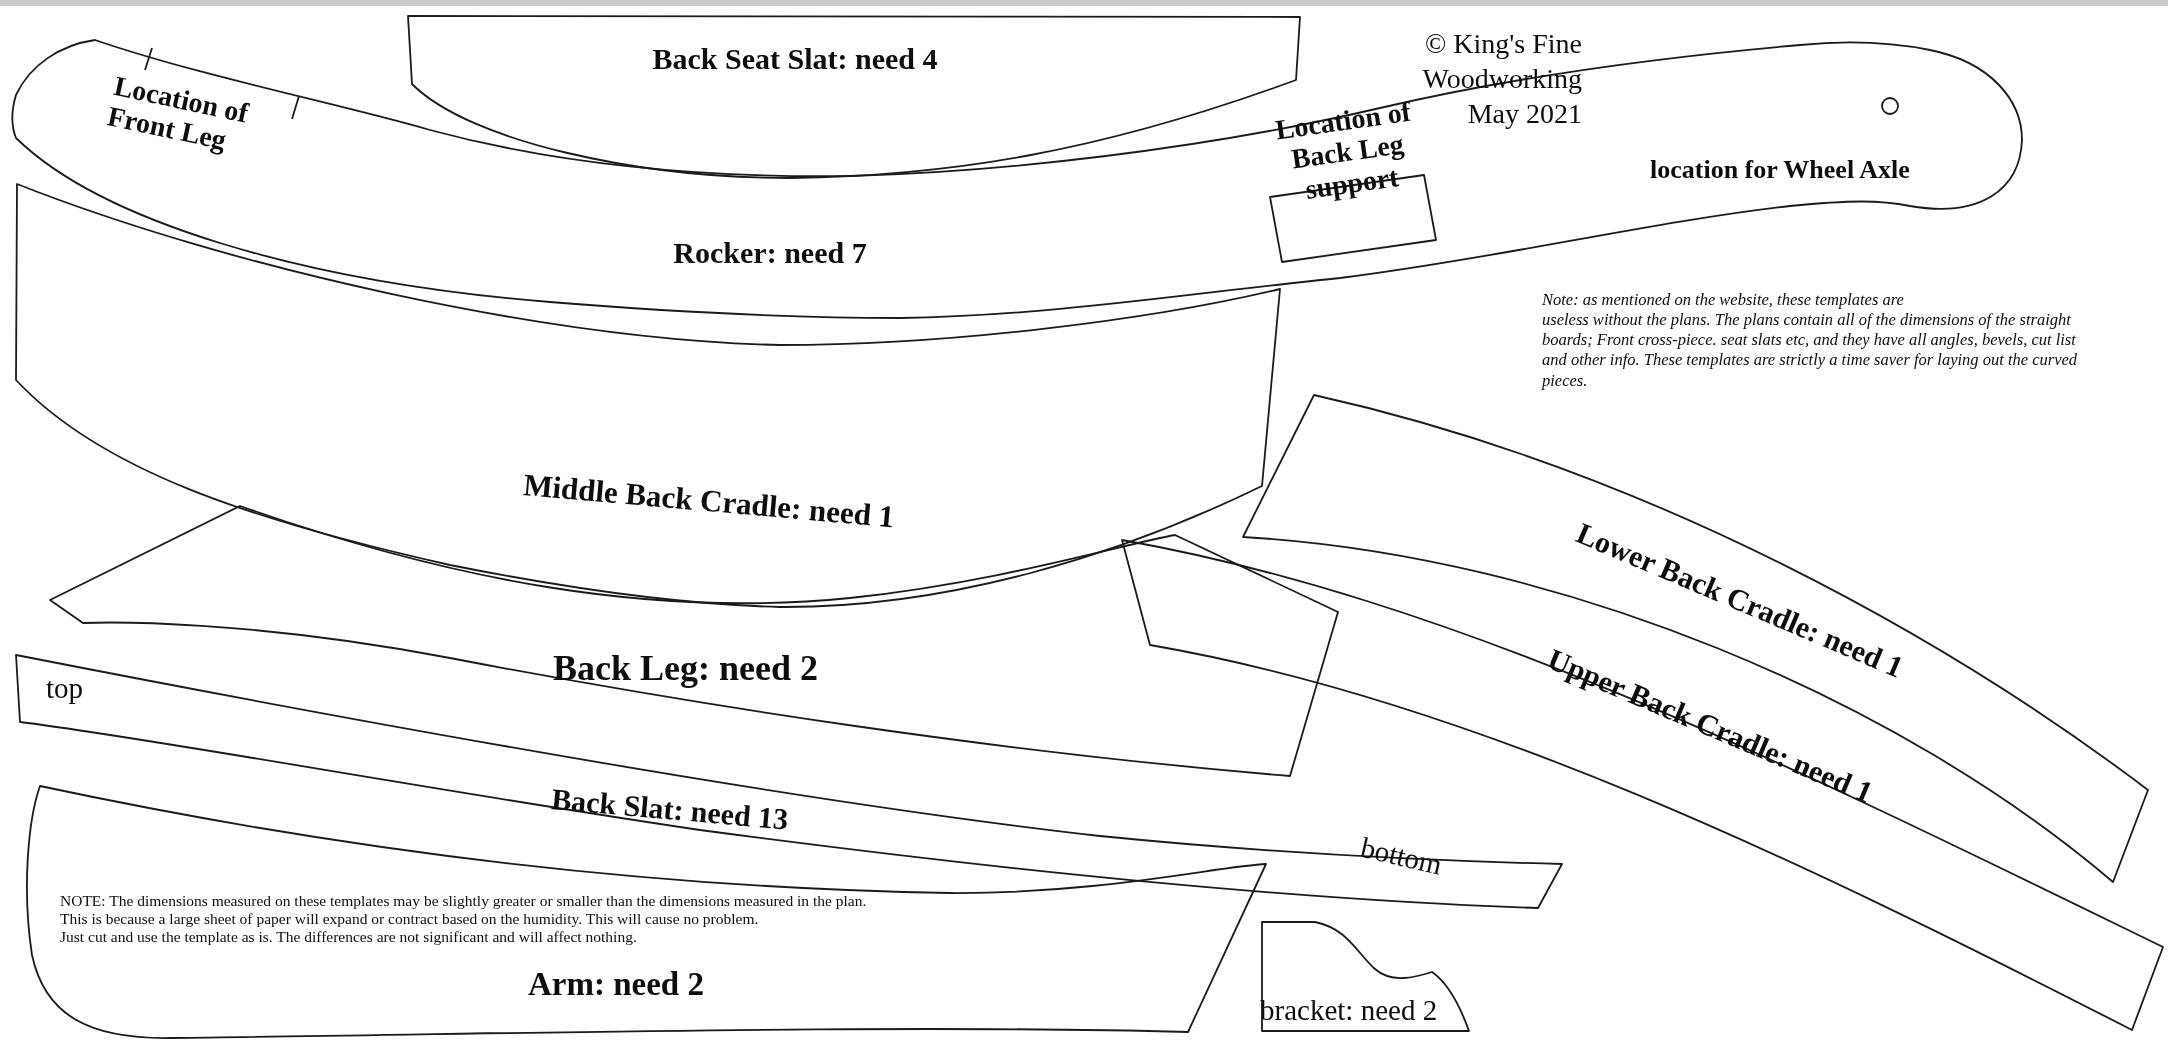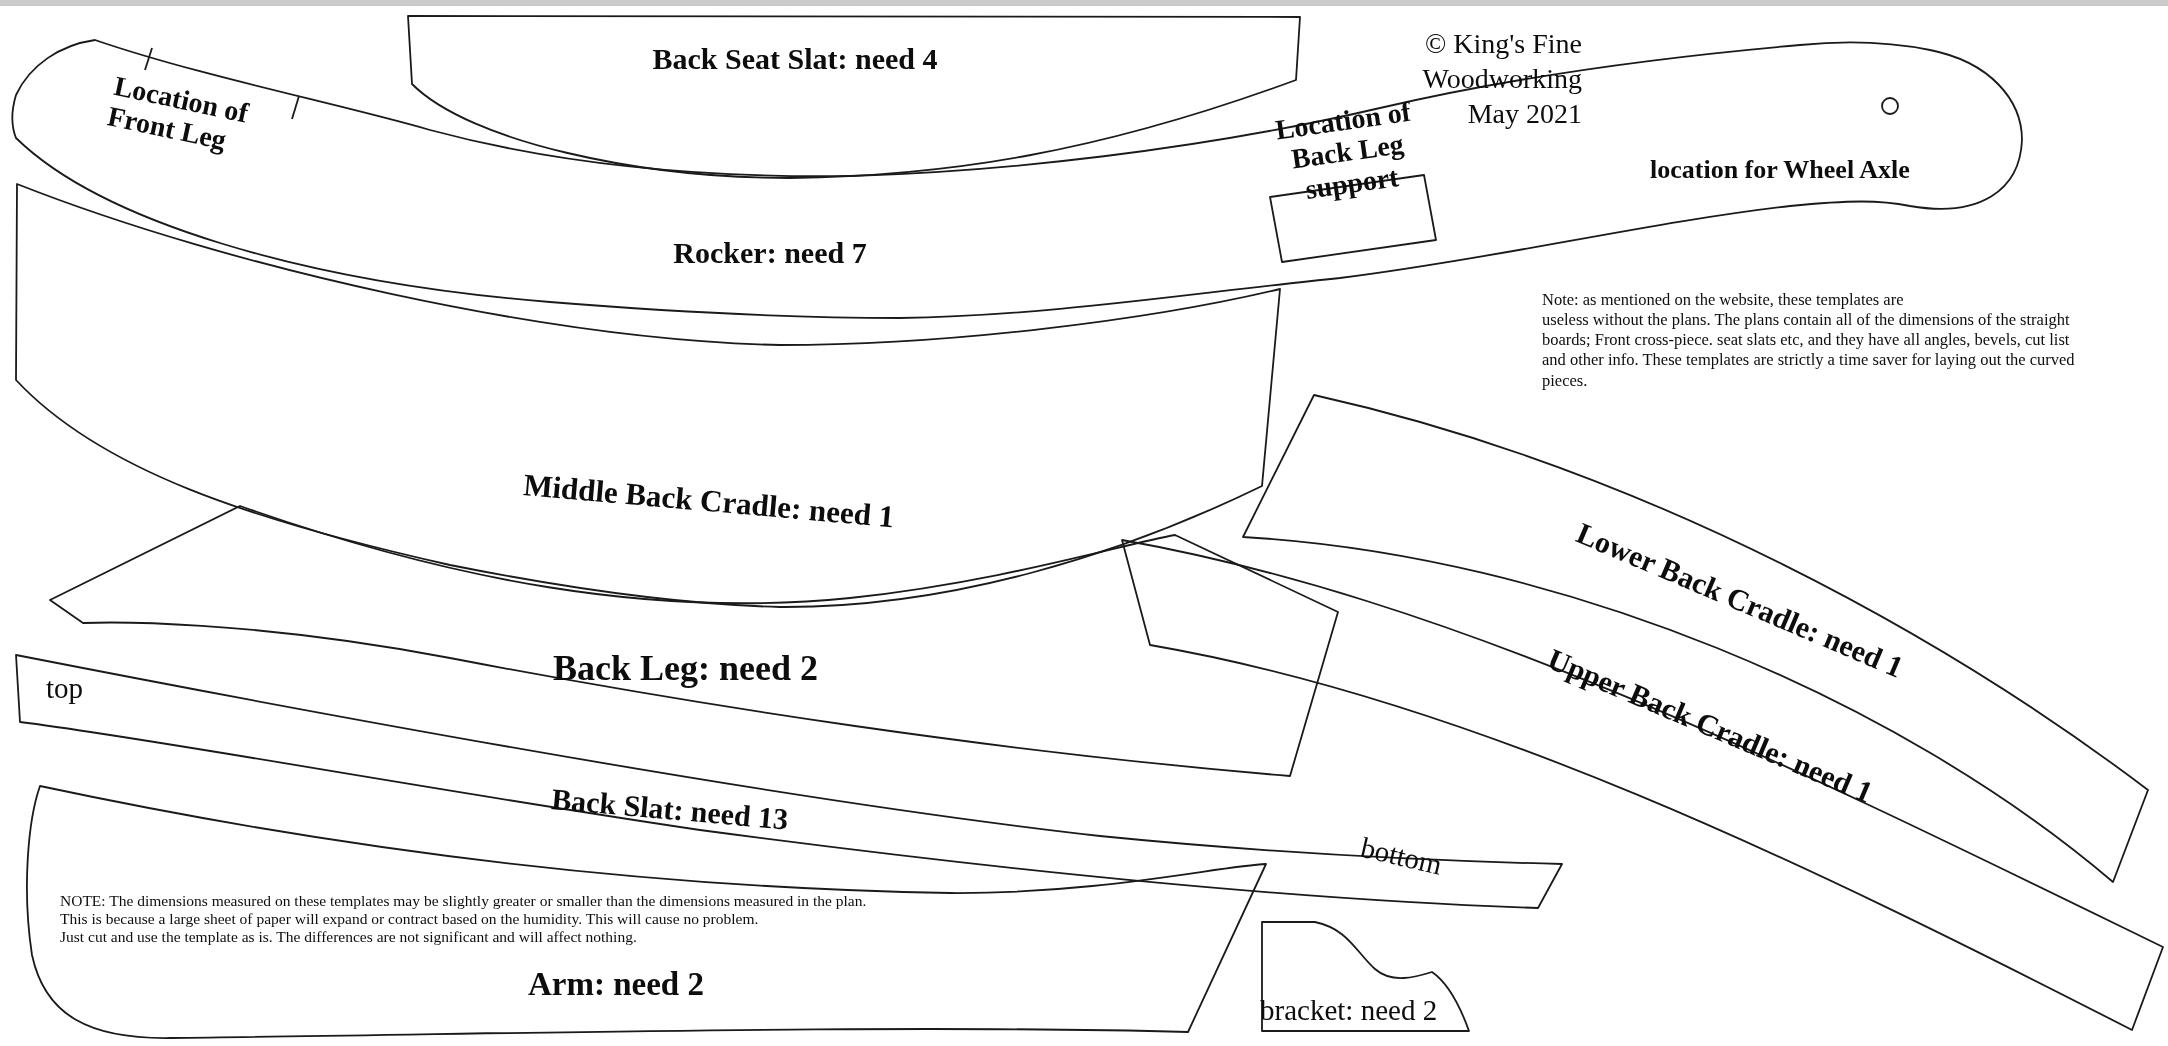--- a/index.html
+++ b/index.html
@@ -11,21 +11,21 @@
   .top-bar{position:absolute;left:0;top:0;width:2168px;height:6px;background:#cbcbcb;}
   svg.drawing{position:absolute;left:0;top:0;}
   .lbl{position:absolute;white-space:nowrap;line-height:1.12;}
   .bold{font-weight:bold;}
   .ctr{text-align:center;}
   .prewrap{white-space:pre-line;}
   .rot{transform-origin:left top;}
   .note{position:absolute;white-space:pre-line;}
   #copyright-block{position:absolute;left:1310px;top:26px;width:272px;text-align:right;
     font-size:28px;line-height:1.25;}
-  #plans-note{left:1542px;top:290px;width:590px;font-size:16.5px;line-height:1.22;}
+  #plans-note{left:1542px;top:290px;width:590px;font-size:16.5px;line-height:1.22;font-style:italic;}
   #humidity-note{left:60px;top:892px;width:840px;font-size:15.5px;line-height:1.15;}
 </style>
 </head>
 <body>
 
 <div class="top-bar"></div>
 
 <svg class="drawing" width="2168" height="1046" viewBox="0 0 2168 1046" fill="none" stroke="#1a1a1a" stroke-width="1.8" stroke-linejoin="round">
 
   <path d="M 408 16 L 1300 17 L 1296 80 C 1100 152 950 176 790 178 C 640 178 470 142 412 84 Z"></path>

